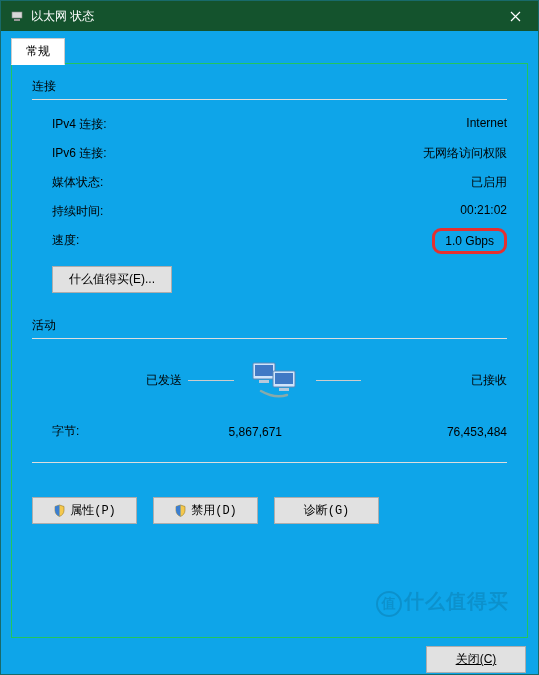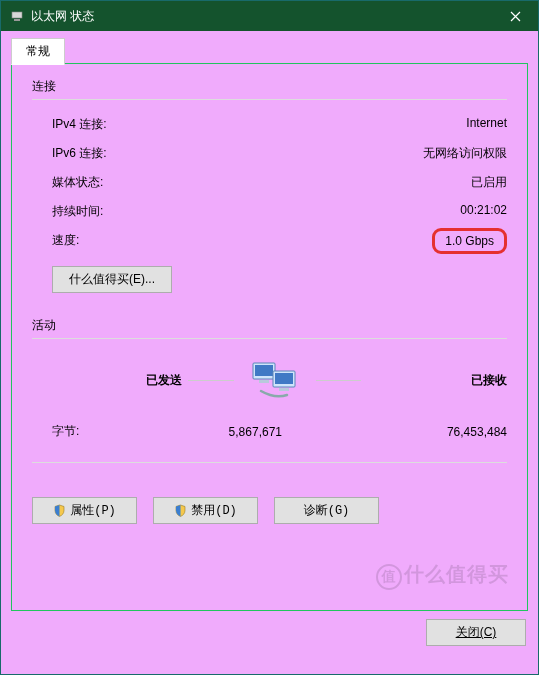--- a/index.html
+++ b/index.html
@@ -36,22 +36,22 @@
     }
     .titlebar-title { flex:1; font-size:12px; }
     .titlebar-close {
       width:45px; height:30px;
       display:flex; align-items:center; justify-content:center;
       cursor:pointer;
       color:#fff;
     }
     .content {
       flex:1;
-      background:#f0abfc;
-      padding: 6px 10px 28px 10px;
+      background:#0ea5e9;
+      padding: 6px 10px 1px 10px;
       display:flex;
       flex-direction:column;
       color:#000;
     }
     .tabs-row { height:26px; position:relative; }
     .tab {
       display:inline-block;
       padding:4px 14px 4px 14px;
       border:1px solid #ccc;
       border-bottom:1px solid #fff;
@@ -104,21 +104,20 @@
       white-space:nowrap;
     }
     .details-btn-row {
       padding:10px 0 24px 20px;
     }
     .activity-header {
       display:flex;
       align-items:center;
       padding:10px 0 4px 20px;
       font-size:12px;
-      font-weight:bold;
     }
     .activity-header .line {
       flex:1;
       border-top:1px solid #ccc;
       height:1px;
       margin:0 6px;
     }
     .activity-header .sent-lbl { width:130px; text-align:right; }
     .activity-header .recv-lbl { width:140px; text-align:right; }
     .activity-header .icon-mid {

